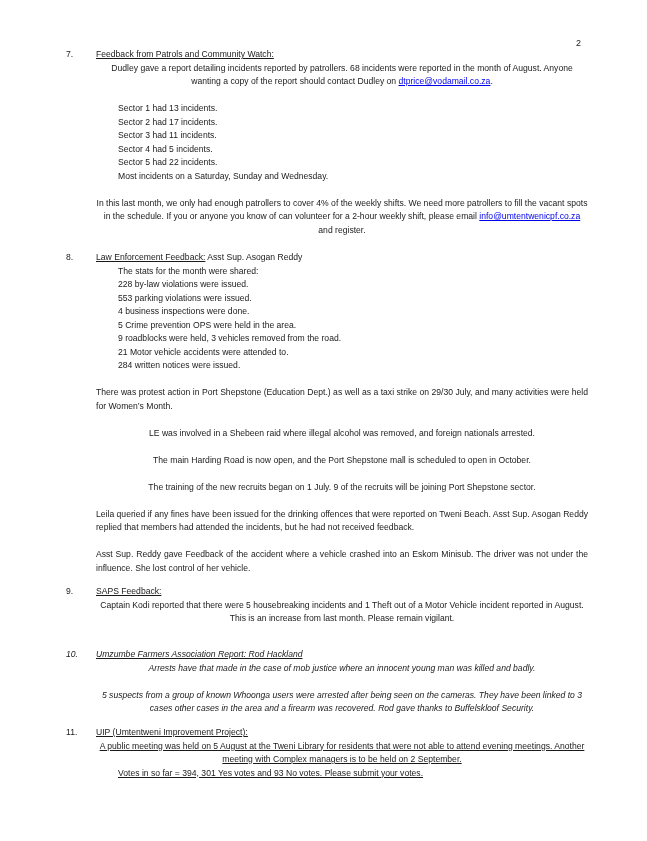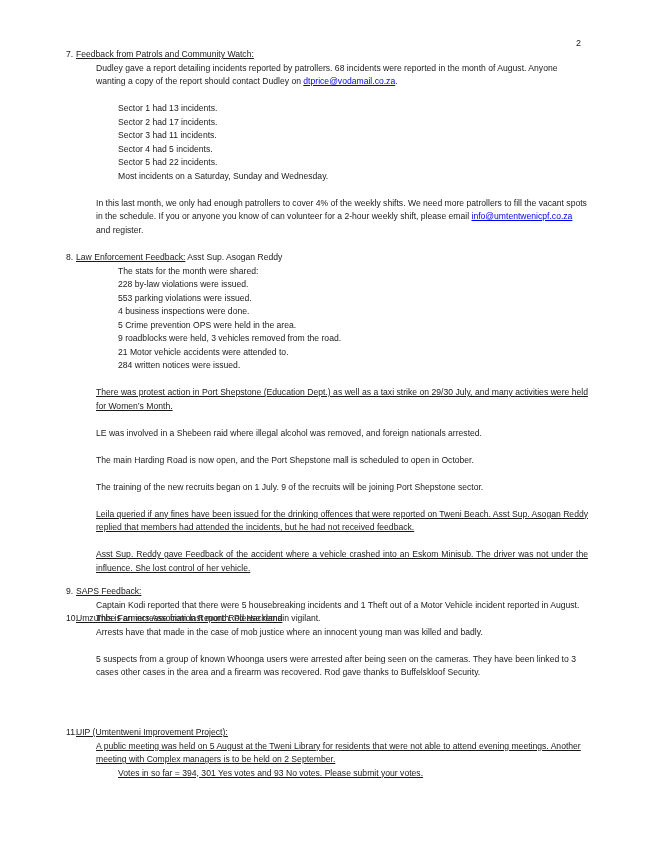--- a/index.html
+++ b/index.html
@@ -2,25 +2,25 @@
 <html><head>
 <meta charset="utf-8">
 <style>
   html, body { margin:0; padding:0; background:#ffffff; }
   body { width:647px; height:841px; position:relative; overflow:hidden;
          font-family:"Liberation Sans", sans-serif; color:#1a1a1a; font-size:8.6px; }
   .page-num { position:absolute; top:38px; left:576px; font-size:9px; }
   .section { position:absolute; left:66px; width:522px; }
   .head { position:relative; line-height:13.5px; }
   .num { position:absolute; left:0; }
-  .title { margin-left:10px; text-decoration:underline; }
+  .title { margin-left:30px; text-decoration:underline; }
   .body { margin-left:30px; }
   .line { line-height:13.5px; white-space:nowrap;margin-left:22px; }
-  .para { line-height:13.5px; }
-  .just { text-align:justify;text-decoration:underline; }
+  .para { line-height:13.5px;text-align:center; }
+  .just { text-align:justify; }
   .gap { height:13.5px; }
   a { color:#0000ee; text-decoration:underline; }
 </style>
 </head>
 <body>
 
 <div class="page-num">2</div>
 
 <div class="section" style="top:48px;">
   <div class="head">
@@ -73,21 +73,21 @@
 <div class="section" style="top:585px;">
   <div class="head">
     <span class="num">9.</span>
     <span class="title">SAPS Feedback:</span>
   </div>
   <div class="body">
     <div class="para">Captain Kodi reported that there were 5 housebreaking incidents and 1 Theft out of a Motor Vehicle incident reported in August. This is an increase from last month. Please remain vigilant.</div>
   </div>
 </div>
 
-<div class="section" style="top:612px;">
+<div class="section" style="top:648px;font-style:italic;">
   <div class="head">
     <span class="num">10.</span>
     <span class="title">Umzumbe Farmers Association Report: Rod Hackland</span>
   </div>
   <div class="body">
     <div class="para">Arrests have that made in the case of mob justice where an innocent young man was killed and badly.</div>
     <div class="gap"></div>
     <div class="para">5 suspects from a group of known Whoonga users were arrested after being seen on the cameras. They have been linked to 3 cases other cases in the area and a firearm was recovered. Rod gave thanks to Buffelskloof Security.</div>
   </div>
 </div>

